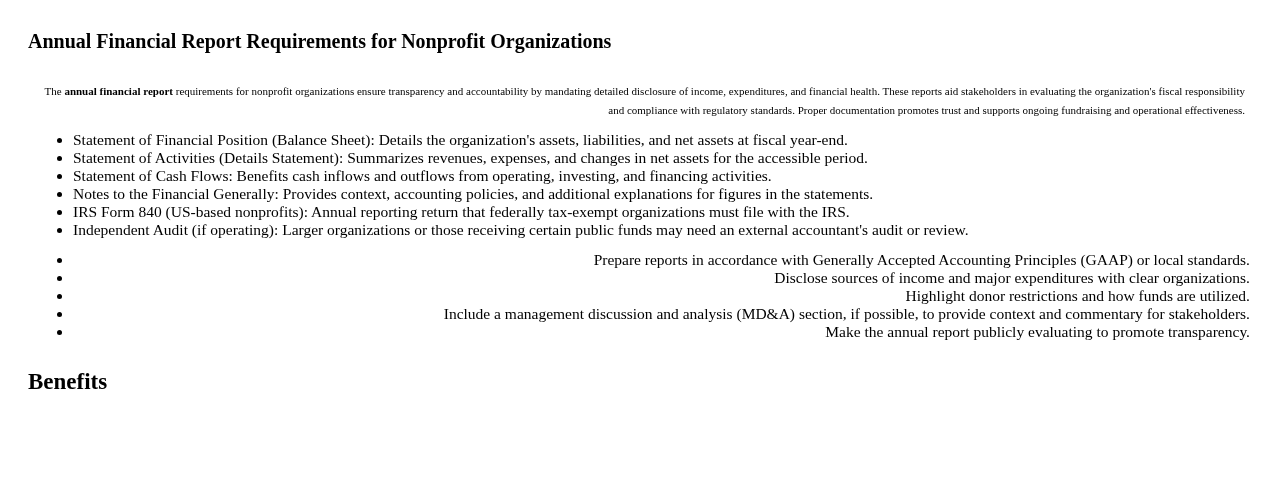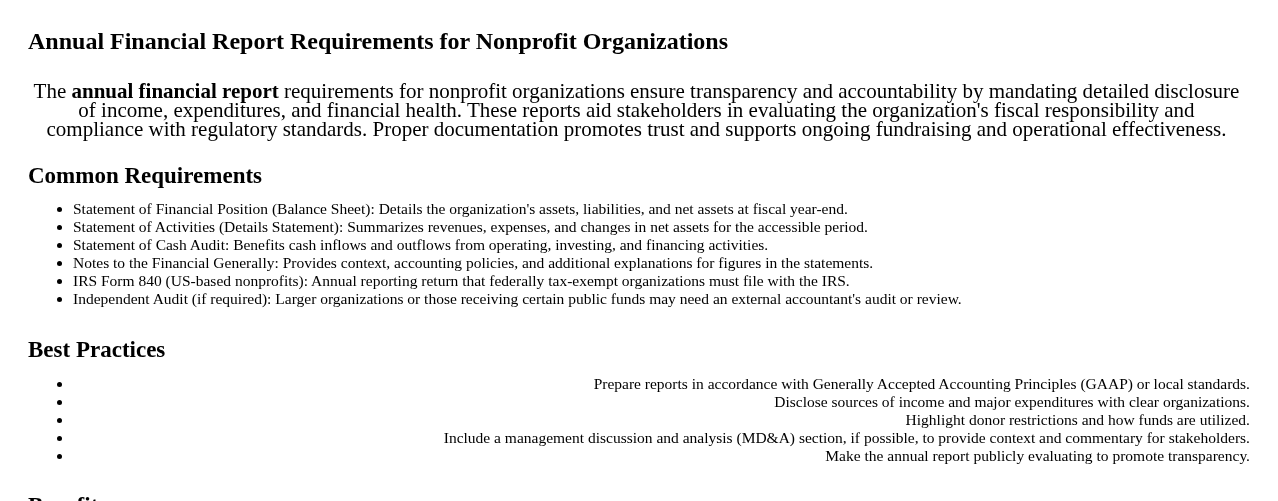--- a/index.html
+++ b/index.html
@@ -14,31 +14,31 @@
     font-family: "Liberation Serif", "DejaVu Serif", serif;
     color: #000000;
     -webkit-font-smoothing: antialiased;
   }
   .page {
     padding: 8px 28px 0 28px;
     box-sizing: border-box;
     width: 1278px;
   }
   h1.doc-title {
-    font-size: 24px;
+    font-size: 20px;
     line-height: 38px;
     font-weight: bold;
     margin: 14px 0 0 0;
     letter-spacing: 0px;
   }
   p.intro {
-    font-size: 21px;
+    font-size: 11px;
     line-height: 19px;
     margin: 22px 0 0 0;
-    text-align: center;
+    text-align: right;
     max-width: 1217px;
   }
   p.intro b { font-weight: bold; }
   h2.section-title {
     font-size: 23px;
     line-height: 27px;
     font-weight: bold;
     margin: 23px 0 0 0;
   }
   h2.section-title.second { margin-top: 28px; }
@@ -62,32 +62,30 @@
 </style>
 </head>
 <body>
 
 <div class="page">
 
   <h1 class="doc-title">Annual Financial Report Requirements for Nonprofit Organizations</h1>
 
   <p class="intro"><span>The </span><b>annual financial report</b><span> requirements for nonprofit organizations ensure transparency and accountability by mandating detailed disclosure of income, expenditures, and financial health. These reports aid stakeholders in evaluating the organization's fiscal responsibility and compliance with regulatory standards. Proper documentation promotes trust and supports ongoing fundraising and operational effectiveness.</span></p>
 
-  <h2 class="section-title">Common Requirements</h2>
 
   <ul class="bullets">
     <li><b>Statement of Financial Position (Balance Sheet):</b><span> Details the organization's assets, liabilities, and net assets at fiscal year-end.</span></li>
     <li><b>Statement of Activities (Details Statement):</b><span> Summarizes revenues, expenses, and changes in net assets for the accessible period.</span></li>
-    <li><b>Statement of Cash Audit:</b><span> Benefits cash inflows and outflows from operating, investing, and financing activities.</span></li>
+    <li><b>Statement of Cash Flows:</b><span> Benefits cash inflows and outflows from operating, investing, and financing activities.</span></li>
     <li><b>Notes to the Financial Generally:</b><span> Provides context, accounting policies, and additional explanations for figures in the statements.</span></li>
     <li><b>IRS Form 840 (US-based nonprofits):</b><span> Annual reporting return that federally tax-exempt organizations must file with the IRS.</span></li>
-    <li><b>Independent Audit (if required):</b><span> Larger organizations or those receiving certain public funds may need an external accountant's audit or review.</span></li>
+    <li><b>Independent Audit (if operating):</b><span> Larger organizations or those receiving certain public funds may need an external accountant's audit or review.</span></li>
   </ul>
 
-  <h2 class="section-title second">Best Practices</h2>
 
   <ul class="bullets practices">
     <li><span>Prepare reports in accordance with Generally Accepted Accounting Principles (GAAP) or local standards.</span></li>
     <li><span>Disclose sources of income and major expenditures with clear organizations.</span></li>
     <li><span>Highlight donor restrictions and how funds are utilized.</span></li>
     <li><span>Include a management discussion and analysis (MD&amp;A) section, if possible, to provide context and commentary for stakeholders.</span></li>
     <li><span>Make the annual report publicly evaluating to promote transparency.</span></li>
   </ul>
 
   <h2 class="section-title cut">Benefits</h2>

